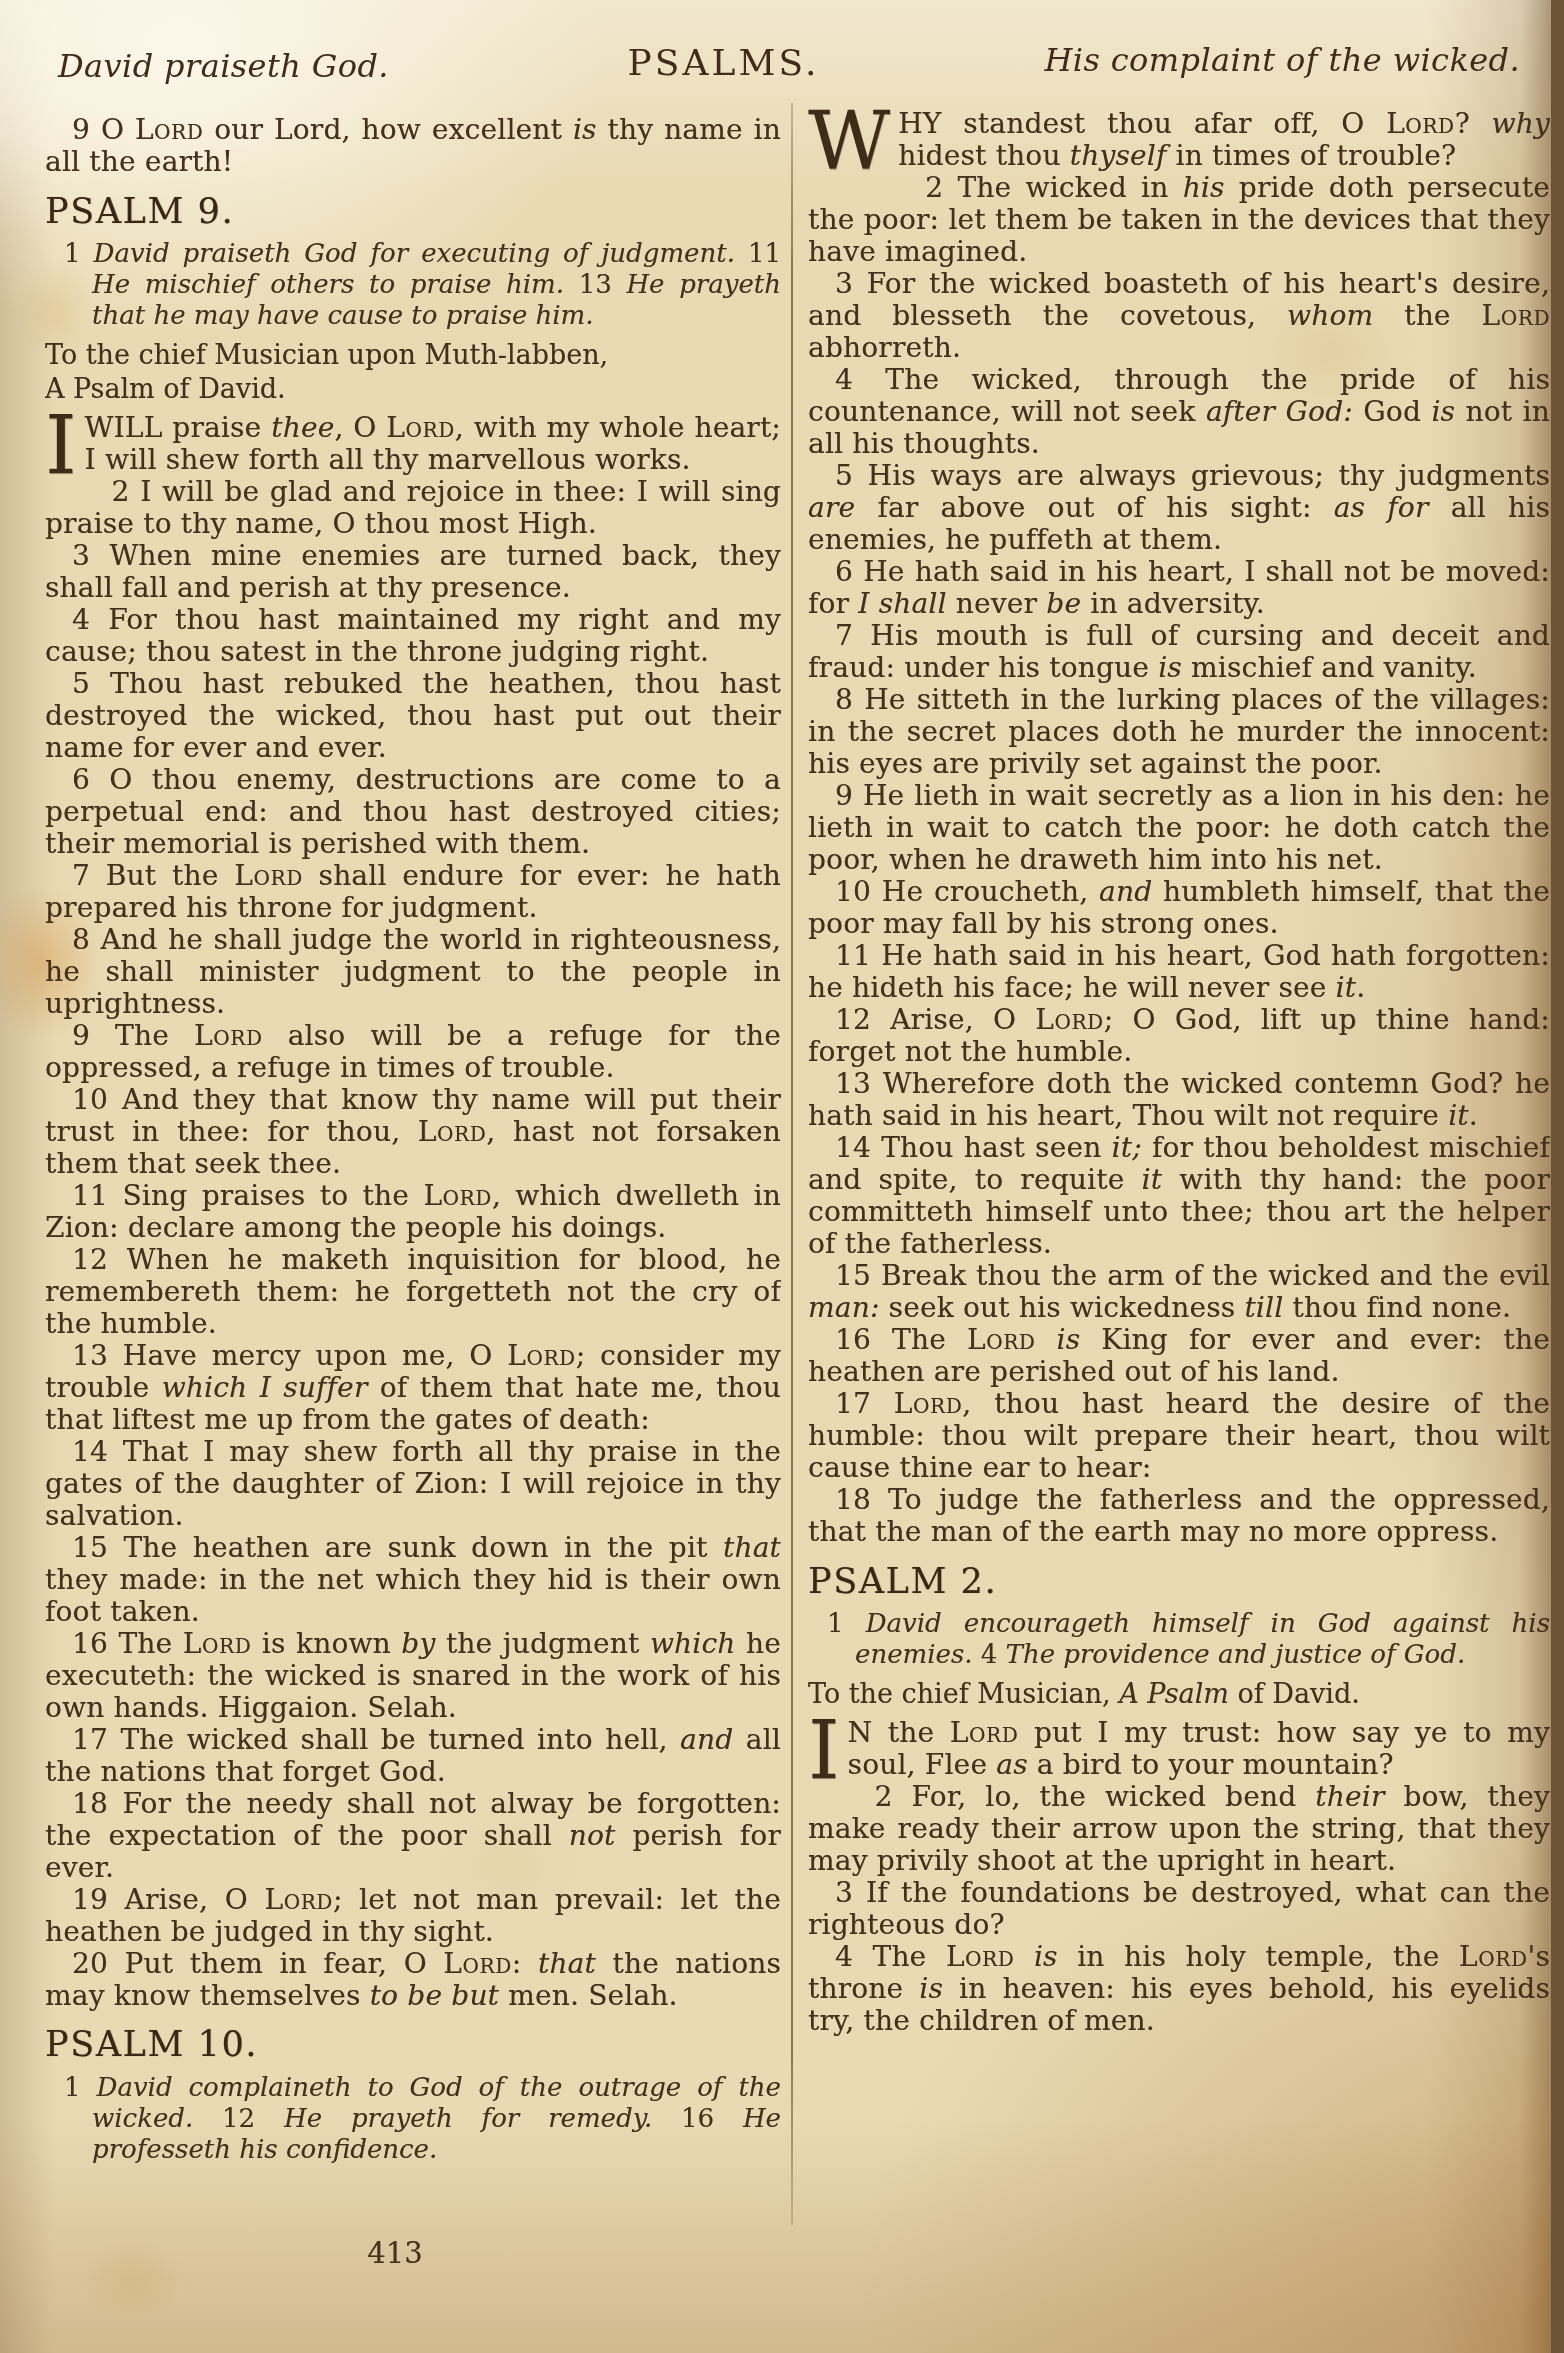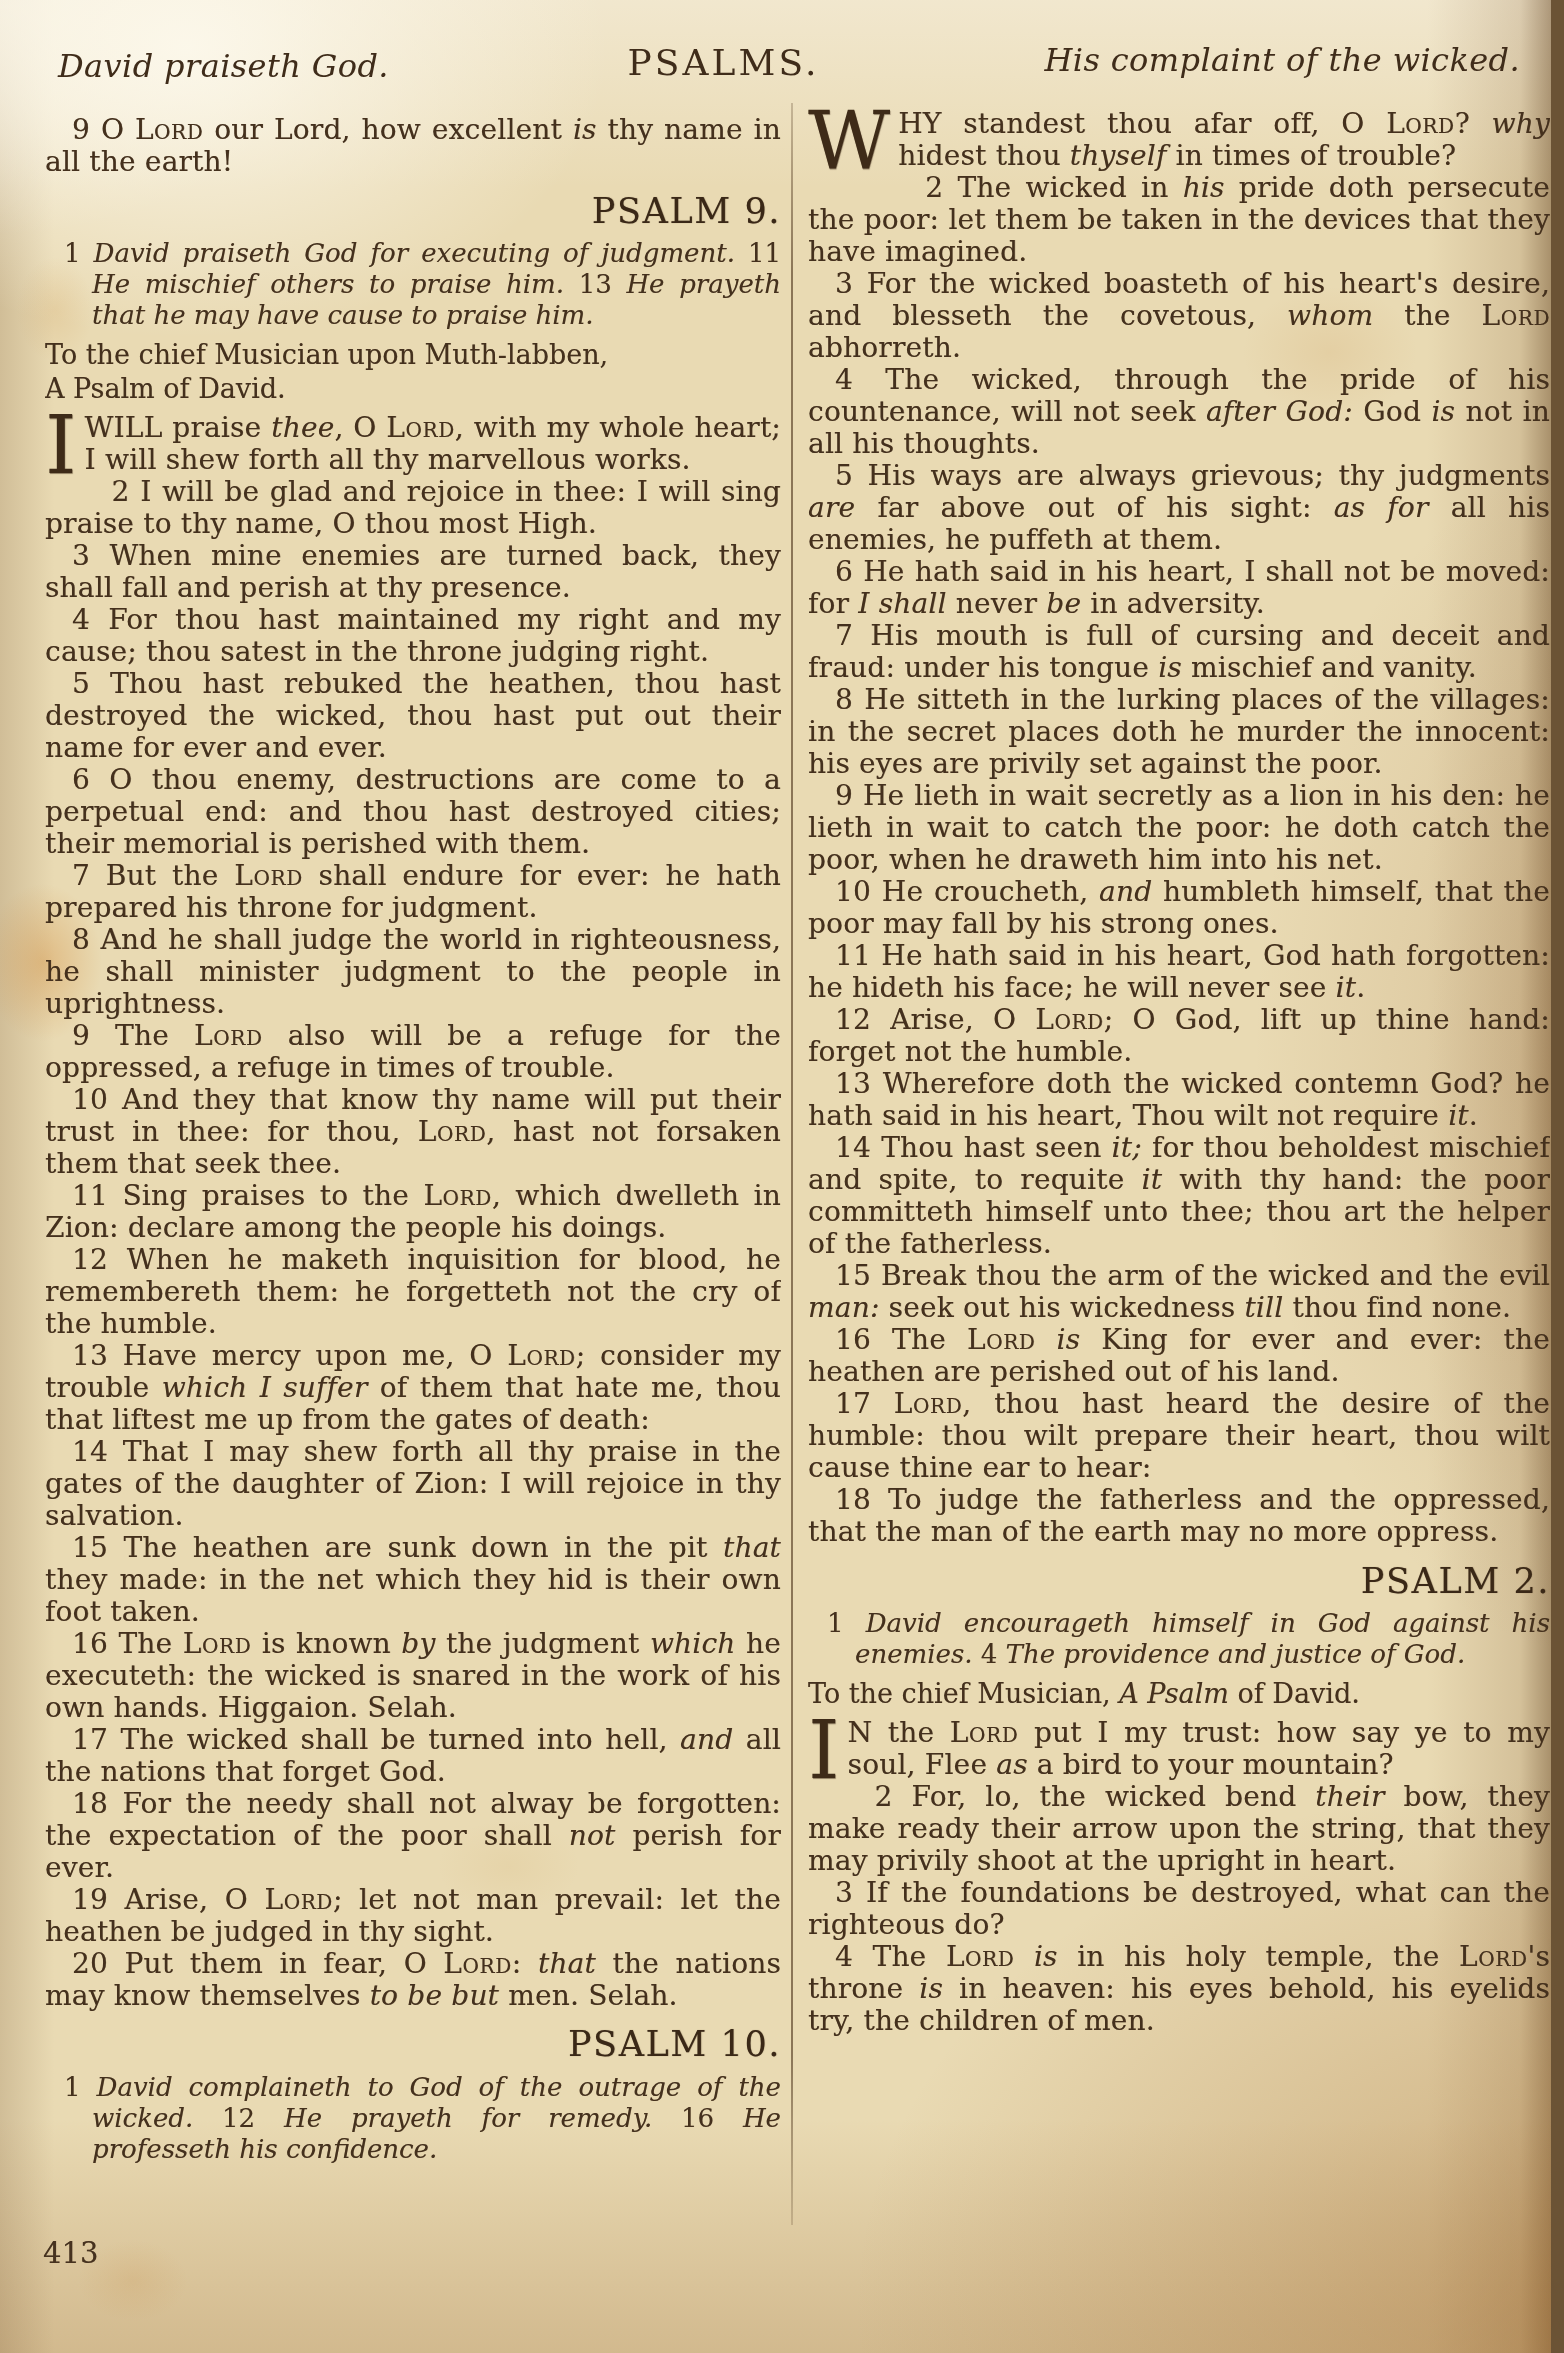--- a/index.html
+++ b/index.html
@@ -53,38 +53,38 @@
     text-shadow: 0.3px 0.3px 0.6px rgba(62,42,22,0.45);
   }
   .verse.vfirst { text-indent: 0; }
   .drop-cap {
     float: left; font-size: 80px; line-height: 64px; height: 64px;
     margin: 2.3px 7.8px 0 0; color: #3e2b18;
     text-shadow: 0.5px 0.5px 0.8px rgba(62,42,22,0.5);
   }
   .psalm-heading {
     margin: 12.5px 0 7.8px; font-size: 35px; font-weight: normal; letter-spacing: 1.6px;
-    text-align: right; color: #3a2817; text-indent: 0;
+    text-align: left; color: #3a2817; text-indent: 0;
     text-shadow: 0.4px 0.4px 0.8px rgba(62,42,22,0.5);
   }
   .argument {
     margin: 0 0 6.3px; font-size: 26px; line-height: 31px;
     padding-left: 47px; text-indent: -28px; text-align: justify;
     text-shadow: 0.2px 0.2px 0.5px rgba(62,42,22,0.4);
   }
   .musician {
     margin: 1.6px 0 6.3px; font-size: 27px; line-height: 34px;
     text-align: left; text-indent: 0; white-space: pre-line;
     text-shadow: 0.2px 0.2px 0.5px rgba(62,42,22,0.4);
   }
   em { font-style: italic; }
   .sc { font-variant: small-caps; letter-spacing: 0.6px; }
 
   .page-number { position: absolute; left: 43px; width: 704px; top: 2236px;
-    font-size: 29px; color: #46321f;
+    text-align: center; font-size: 29px; color: #46321f;
     text-shadow: 0.3px 0.3px 0.6px rgba(62,42,22,0.45); }
 </style>
 </head>
 <body>
 
 <div class="page">
 
   <div class="stain s1"></div>
   <div class="stain s2"></div>
   <div class="stain s3"></div>

